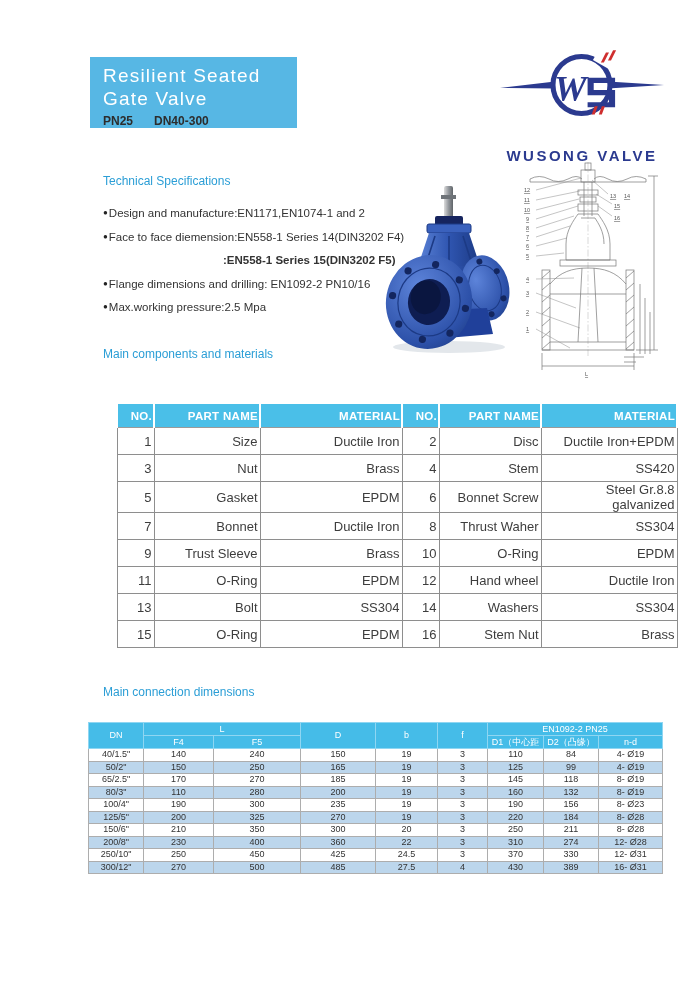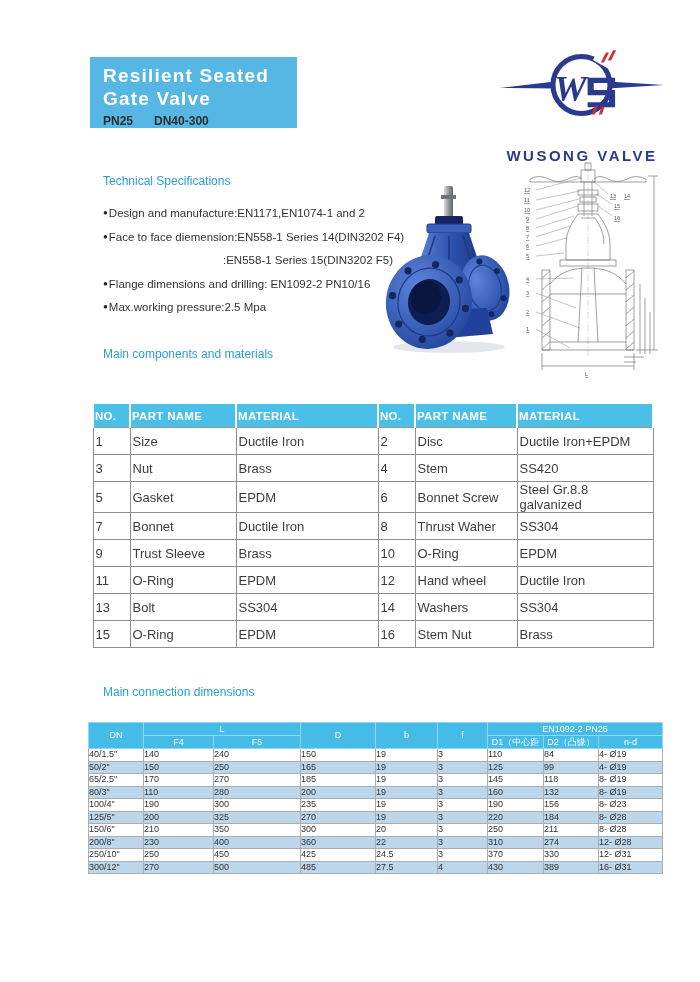--- a/index.html
+++ b/index.html
@@ -6,54 +6,54 @@
   body{
     width:700px;height:982px;position:relative;background:#ffffff;
     font-family:"Liberation Sans","DejaVu Sans",sans-serif;
     -webkit-font-smoothing:antialiased;overflow:hidden;
   }
   
   .title-block{
     position:absolute;left:90px;top:57px;width:207px;height:71px;
     background:#57b7e4;box-sizing:border-box;padding:7px 0 0 13px;
   }
-  .title-line{font-size:19px;font-weight:700;color:#fff;letter-spacing:1.2px;line-height:23px;}
+  .title-line{font-size:19px;font-weight:400;color:#fff;letter-spacing:1.2px;line-height:23px;}
   .ratings{margin-top:4px;font-size:12px;font-weight:700;color:#2d2d2d;display:flex;gap:21px;}
   
   .logo{position:absolute;left:498px;top:44px;width:168px;text-align:center;}
   .brand-name{font-size:15px;font-weight:700;color:#2b3a8f;letter-spacing:2.5px;margin-top:13px;white-space:nowrap;}
   
   .section-heading{position:absolute;color:#2b9ed6;font-size:12px;font-weight:400;white-space:nowrap;}
   .h-tech{left:103px;top:174px;}
   .h-comp{left:103px;top:347px;}
   .h-dims{left:103px;top:685px;}
   
   .spec-list{position:absolute;left:103px;top:201px;width:310px;}
   .spec-line{font-size:11.5px;color:#333;line-height:23px;white-space:nowrap;}
   .spec-line .bullet{font-size:8px;vertical-align:1.5px;margin-right:1px;color:#222;}
-  .spec-line .bullet:empty + .spec-text{padding-left:119px;}
+  .spec-line .bullet:empty + .spec-text{padding-left:119px;font-weight:bold;}
   
   .photo{position:absolute;left:383px;top:184px;width:132px;height:172px;}
   .drawing{position:absolute;left:512px;top:158px;width:152px;height:222px;}
   
   .comp-table{
-    position:absolute;left:92px;top:402px;width:560px;
-    border-collapse:collapse;table-layout:fixed;text-align:left;
+    position:absolute;left:116px;top:402px;width:560px;
+    border-collapse:collapse;table-layout:fixed;text-align:right;
   }
   .comp-table th{
     background:#4abfe8;color:#fff;font-size:11.5px;font-weight:600;
     height:21px;border:2px solid #fff;border-bottom:1px solid #9a9a9a;letter-spacing:.3px;
   }
   .comp-table td{
     height:26px;border:1px solid #8e8e8e;font-size:13px;color:#3d3d3d;padding:0 2px;
   }
   
   .dims-table{
     position:absolute;left:88px;top:722px;width:574px;
-    border-collapse:collapse;table-layout:fixed;
+    border-collapse:collapse;table-layout:fixed;text-align:center;
   }
   .dims-table th{
     background:#45bce8;color:#fff;font-size:9px;font-weight:400;
     height:12px;border:1px solid #8fd6f2;padding:0;line-height:11px;
   }
   .dims-table td{
     height:11.5px;border:1px solid #adadad;font-size:9px;color:#333;
     padding:0;line-height:11px;background:#fff;
   }
   .dims-table tr.alt td{background:#bcd6ec;}

